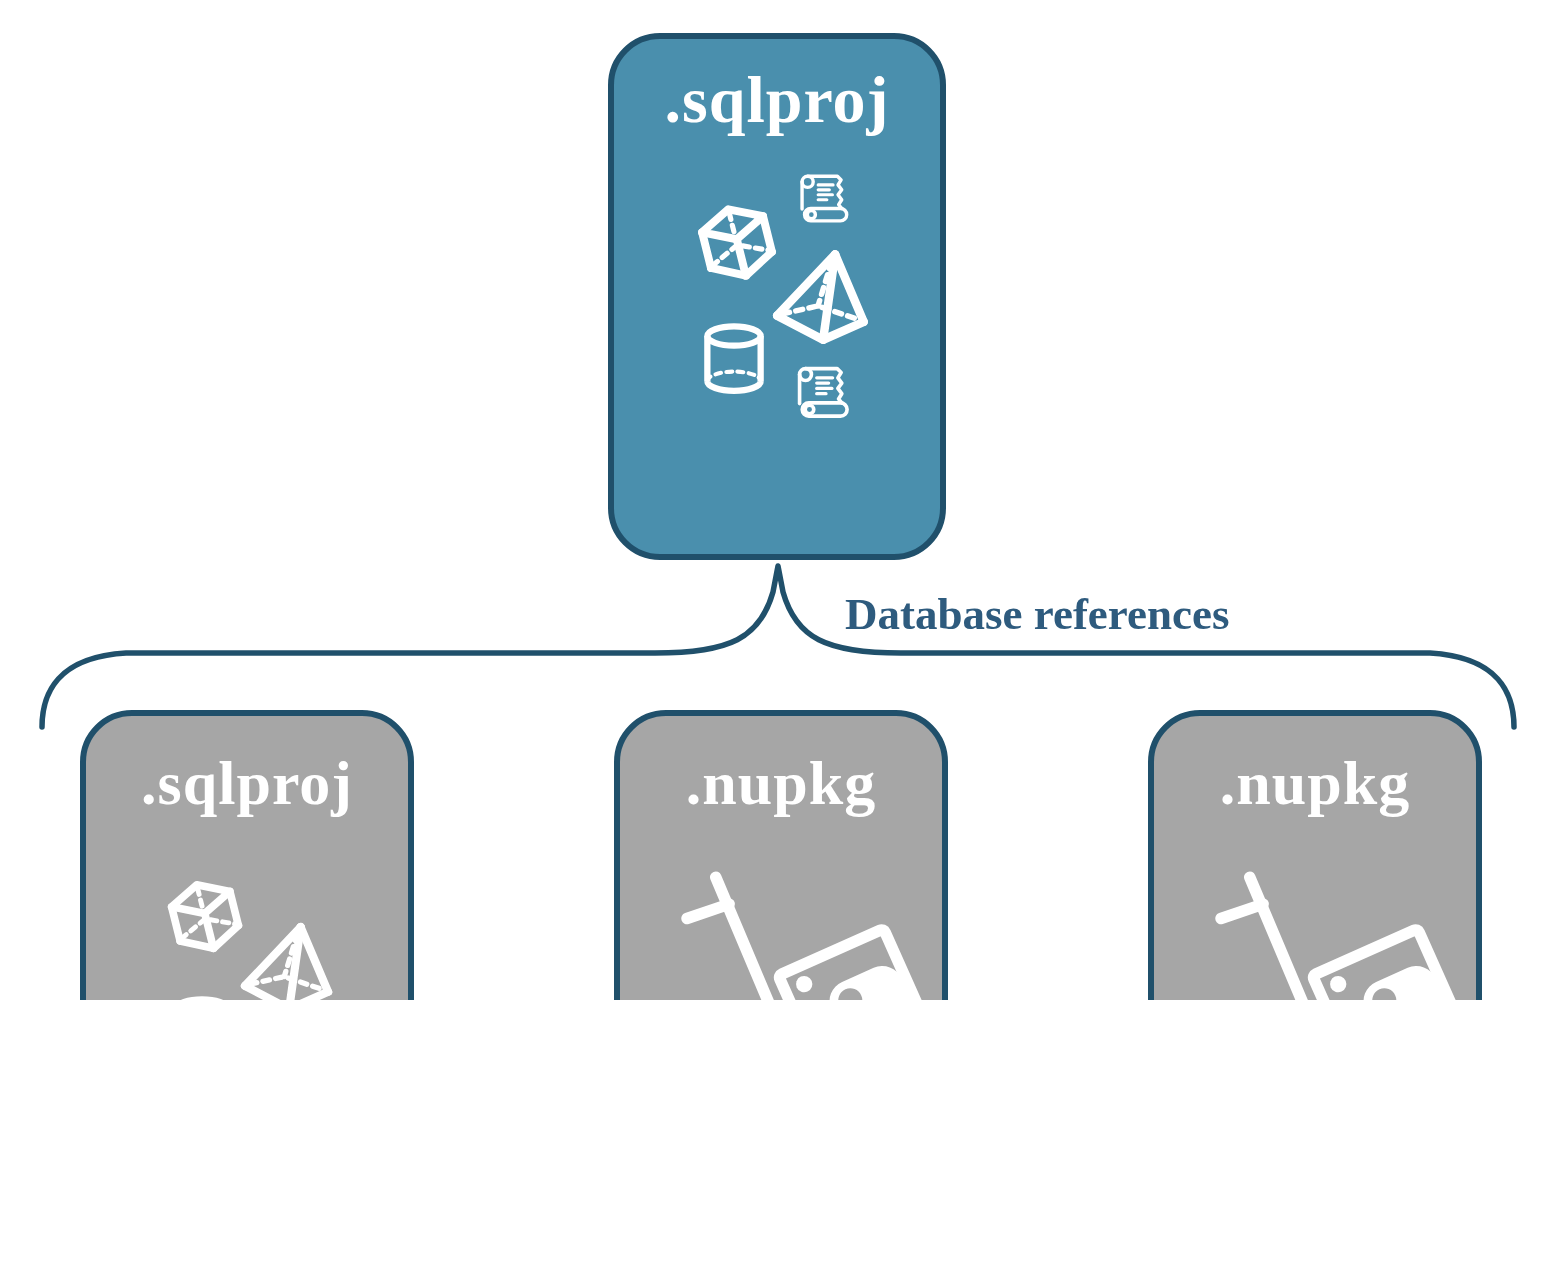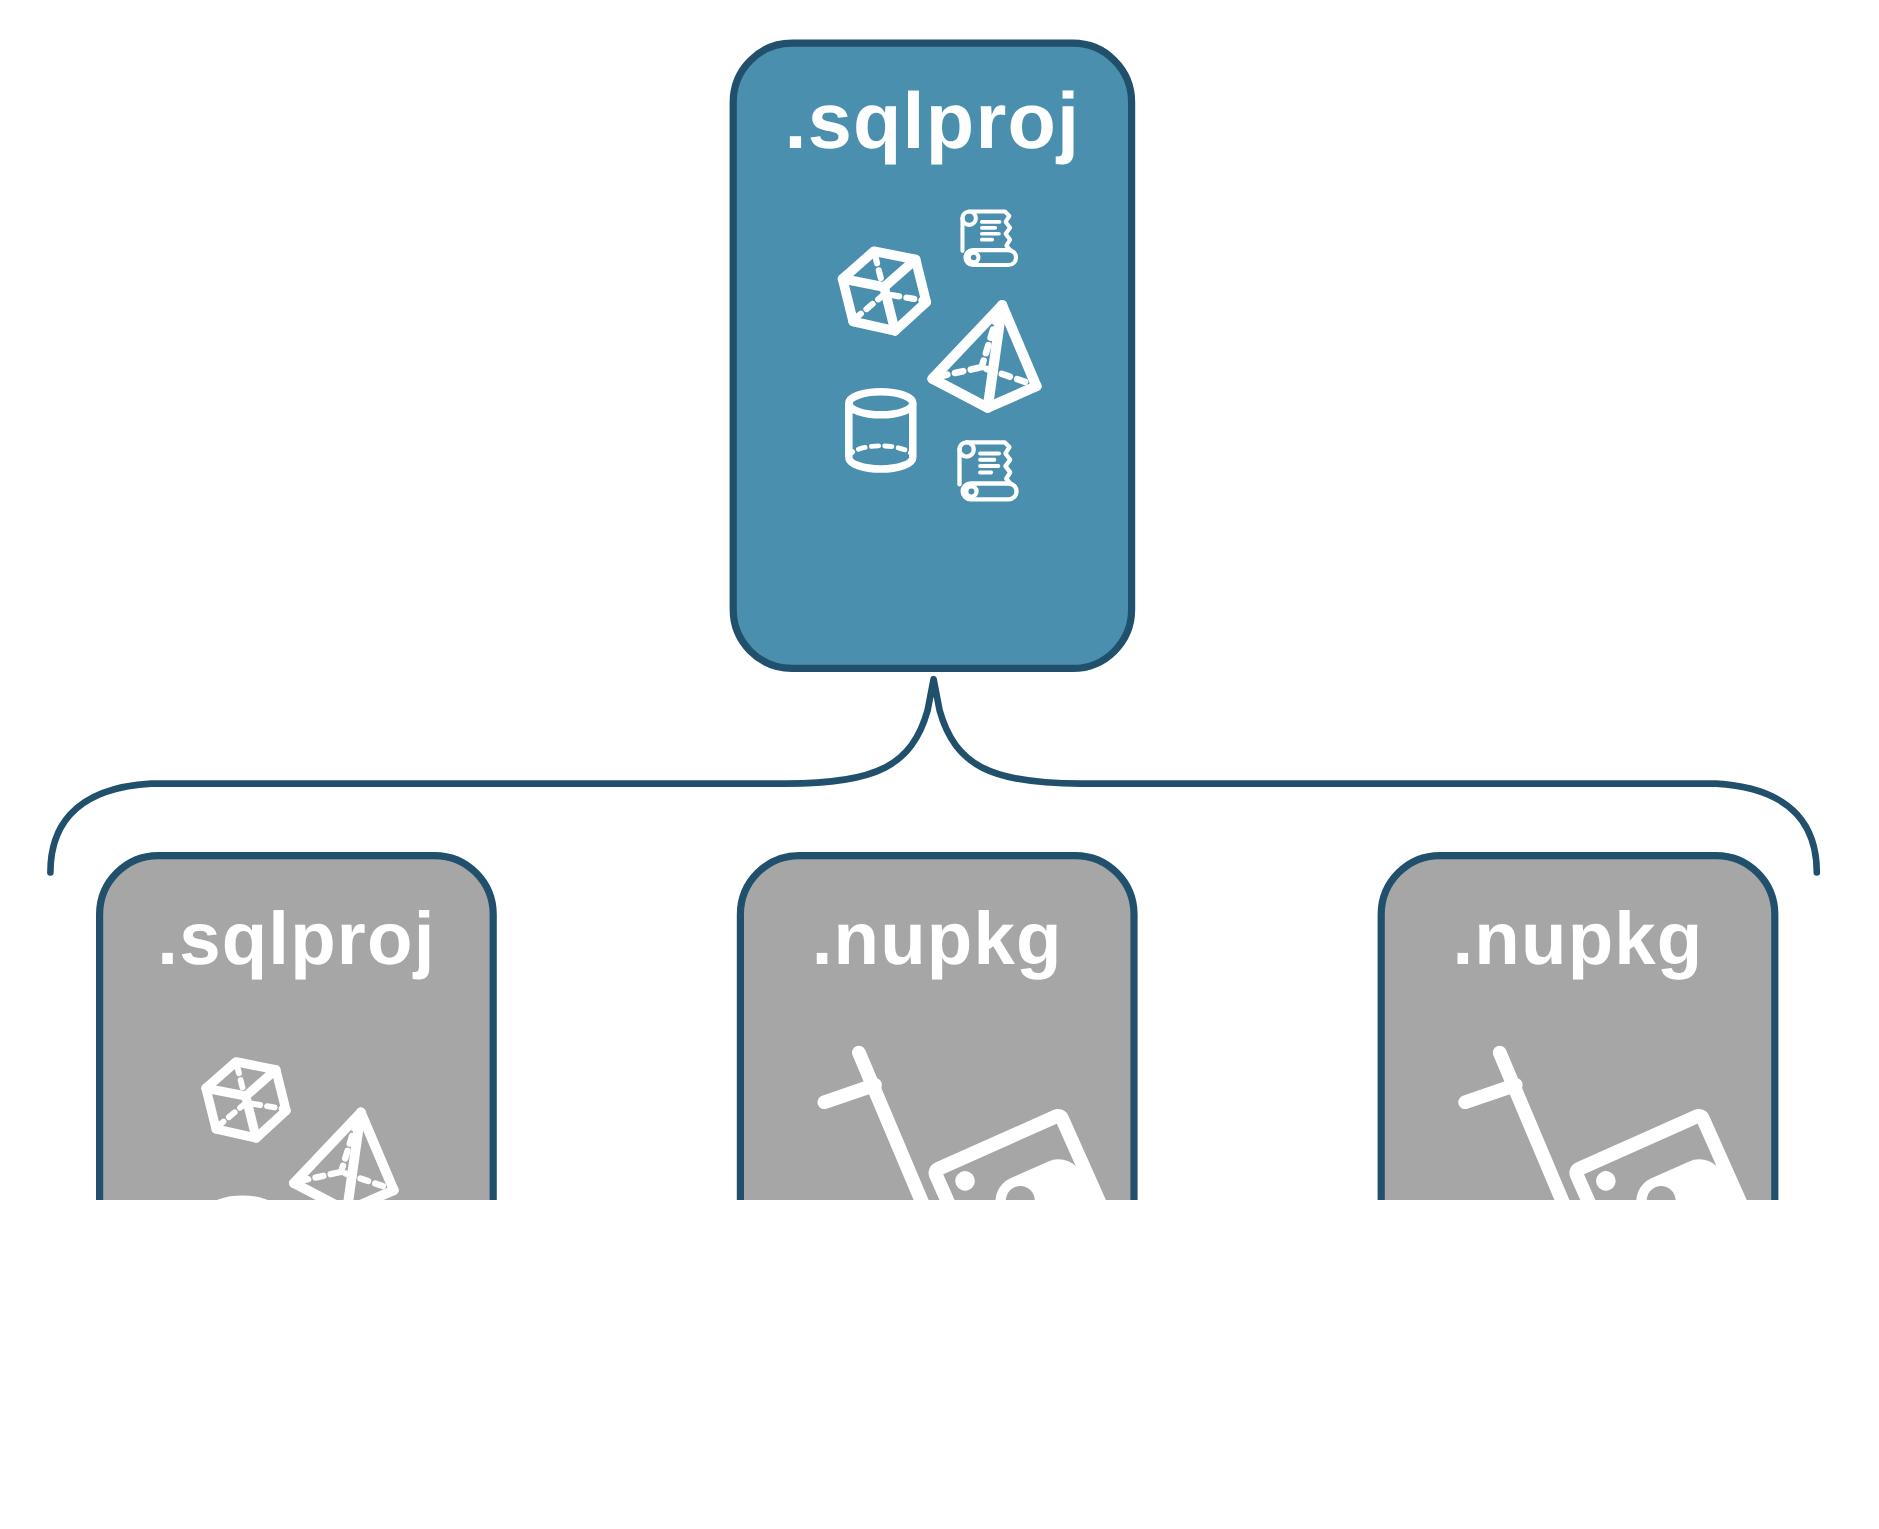--- a/index.html
+++ b/index.html
@@ -2,21 +2,21 @@
 <html><head>
 <meta charset="utf-8">
 <style>
   html,body{margin:0;padding:0;background:#ffffff;}
   .canvas{
     position:relative;
     width:1566px;
     height:1000px;
     background:#ffffff;
     overflow:hidden;
-    font-family:Liberation Sans, sans-serif;
+    font-family:Liberation Serif, serif;
   }
   .node{
     position:absolute;
     box-sizing:border-box;
     border:6px solid #20506B;
     border-radius:52px;
   }
   .node.root{
     left:608px; top:33px;
     width:338px; height:527px;
@@ -160,20 +160,21 @@
              C 42 693 58 657 126 653
              L 655 653
              C 730 653 760 638 773 592
              L 778 566
              L 783 592
              C 796 638 826 653 901 653
              L 1430 653
              C 1498 657 1514 693 1514 727" fill="none" stroke="#20506B" stroke-width="5.5" stroke-linecap="round" stroke-linejoin="round"></path>
   </svg>
 
+  <div class="connector-label">Database references</div>
 
   <div class="node child c0">
     <div class="node-title">.sqlproj</div>
   </div>
   <svg class="ic" style="left:160px;top:872px;width:90px;height:92px;transform:rotate(-14deg)" viewBox="0 0 100 100">
       <use href="#sym-cube"></use>
     </svg>
   <svg class="ic" style="left:240px;top:920px;width:100px;height:96px;transform:rotate(12deg)" viewBox="0 0 100 100">
       <use href="#sym-pyramid"></use>
     </svg>

